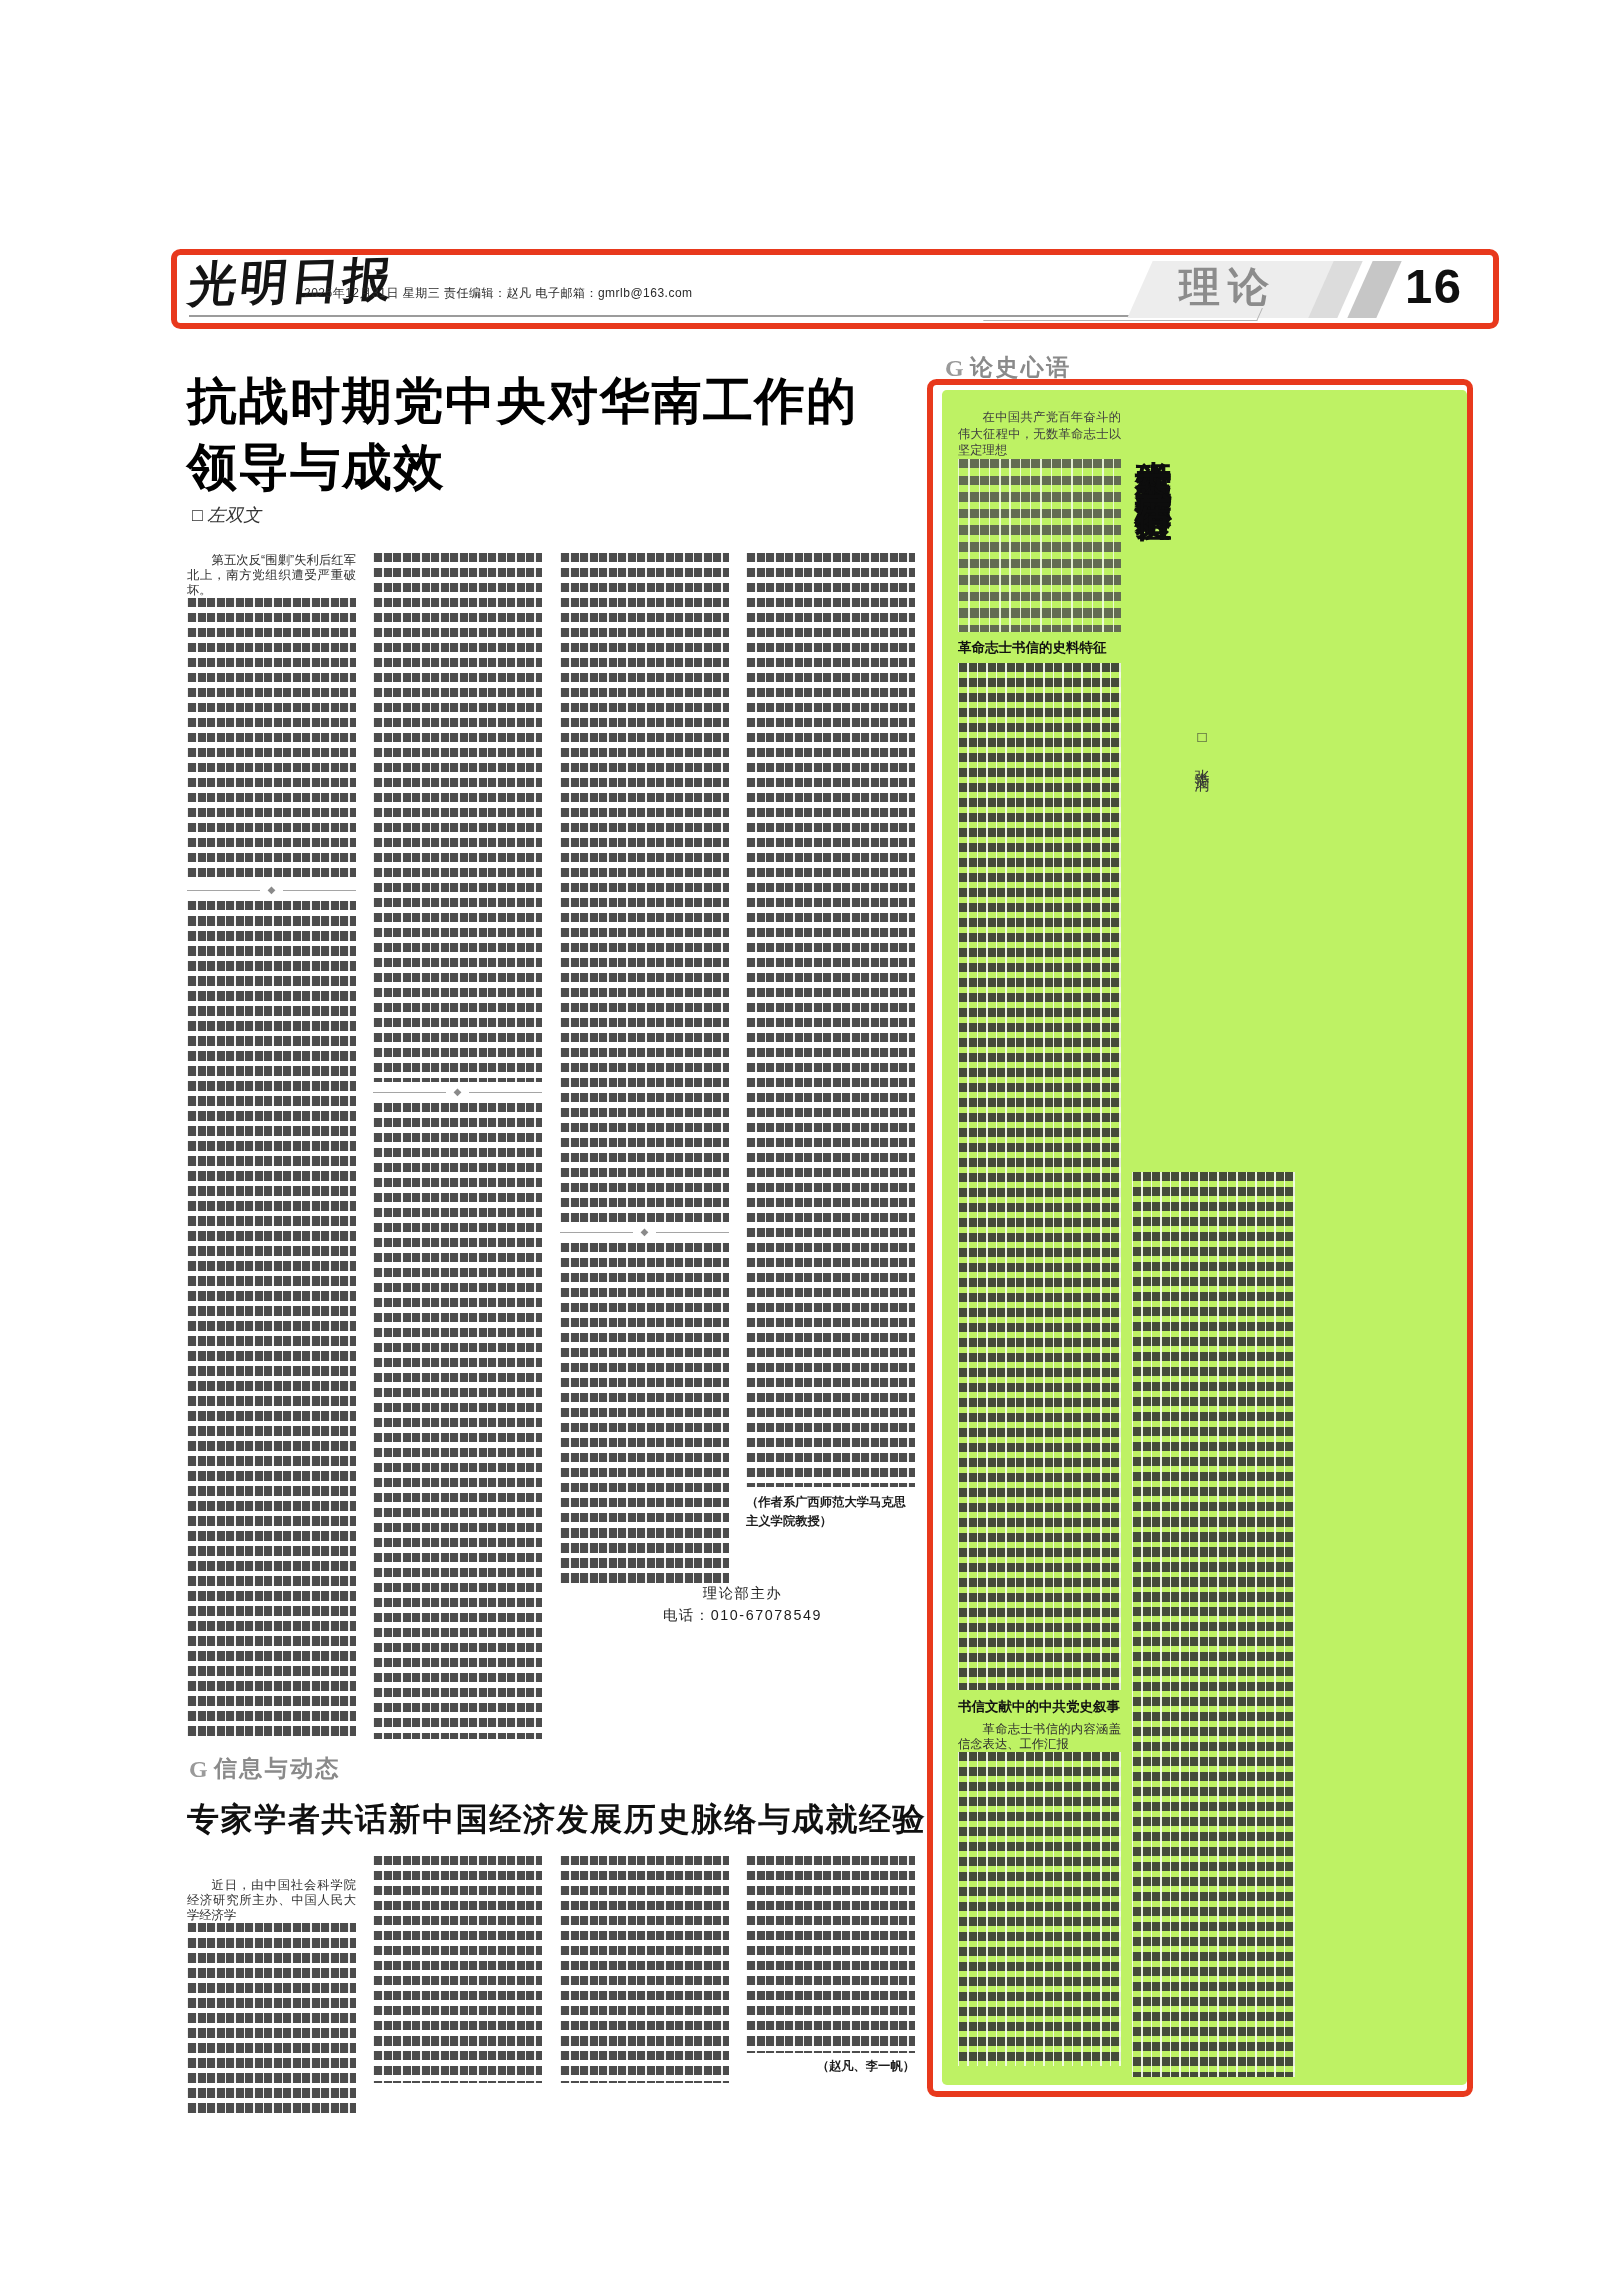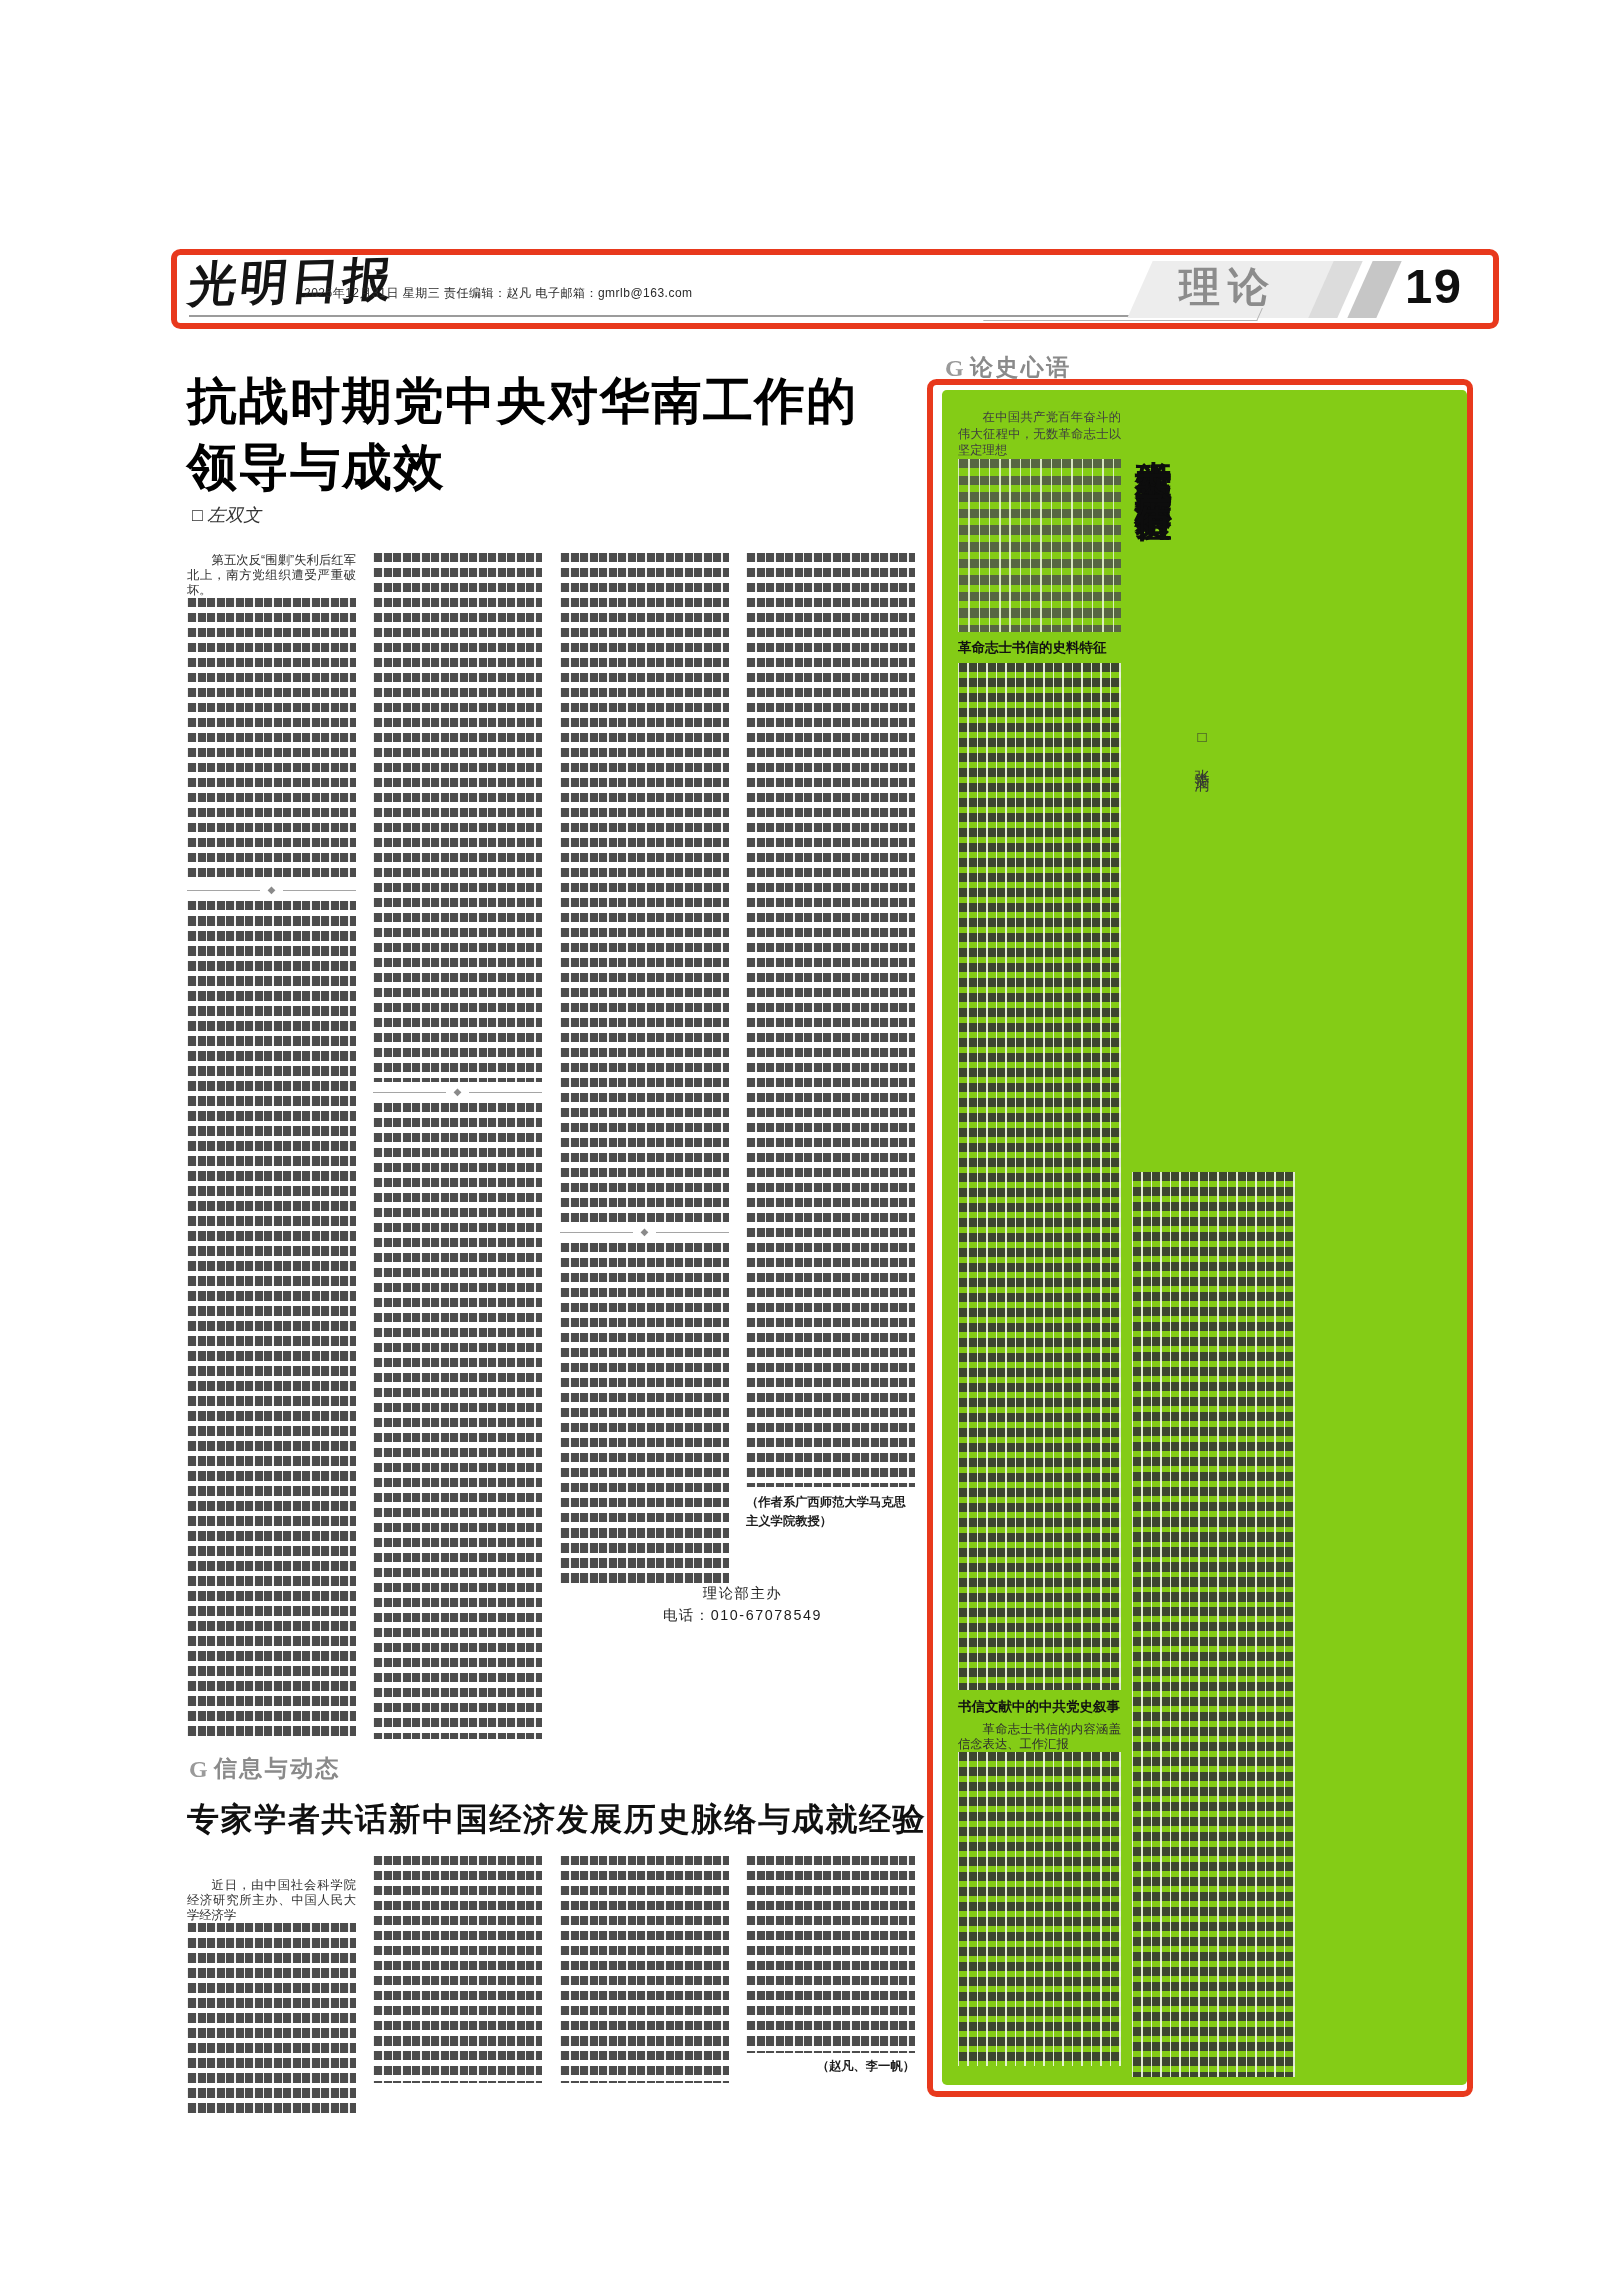--- a/index.html
+++ b/index.html
@@ -50,38 +50,38 @@
   
   .kicker{display:flex;align-items:center;gap:6.3px;}
   .g-icon{font-family:"Liberation Serif",serif;font-weight:700;font-size:24px;line-height:1;color:#9a9a9a;}
   .kicker-text{font-size:23px;font-weight:700;color:#8a8a8a;letter-spacing:2.4px;}
 
   
   .h-bottom{font-weight:900;font-size:32px;color:#101010;letter-spacing:1.6px;text-align:center;white-space:nowrap;}
   .signoff{font-weight:700;font-size:12.3px;text-align:right;color:#1d1d1d;}
 
   
-  .panel{background:#84cc16;border-radius:4.8px;}
+  .panel{background:#bef264;border-radius:4.8px;}
   .v-title{writing-mode:vertical-rl;font-weight:900;font-size:37px;line-height:1.18;letter-spacing:2.4px;color:#0d0d0d;}
   .v-byline{writing-mode:vertical-rl;font-family:"Liberation Serif",serif;font-size:15px;letter-spacing:4px;color:#333;}
   .subhead{font-weight:700;font-size:13.5px;line-height:20.6px;color:#111;}
 </style>
 </head>
 <body>
 
 <div class="abs logo" style="left:189px;top:258px;">光明日报</div>
 <div class="abs dateline" style="left:304px;top:285px;">2025年12月31日  星期三  责任编辑：赵凡  电子邮箱：gmrlb@163.com</div>
 <div class="abs mast-rule" style="left:189px;top:315px;width:969px;"></div>
 
 <div class="abs banner-par" style="left:1140px;top:261px;width:198px;height:57px;"></div>
 <div class="abs banner-stripe1" style="left:1321px;top:261px;width:28.5px;height:57px;"></div>
 <div class="abs banner-stripe2" style="left:1360px;top:261px;width:28.5px;height:57px;"></div>
 <div class="abs banner-outline" style="left:986px;top:308px;width:273px;height:12px;"></div>
 <div class="abs section-label" style="left:1179px;top:267px;">理论</div>
-<div class="abs page-num" style="left:1405px;top:262px;">19</div>
+<div class="abs page-num" style="left:1405px;top:262px;">16</div>
 
 <div class="abs h-main" style="left:187px;top:376px;">抗战时期党中央对华南工作的</div>
 <div class="abs h-main" style="left:187px;top:442px;">领导与成效</div>
 <div class="abs byline" style="left:192px;top:503px;">□ 左双文</div>
 
 <div class="col" style="left:187px;top:553px;width:169px;">
   <div class="excerpt">第五次反“围剿”失利后红军北上，南方党组织遭受严重破坏。</div>
   <div class="gk" style="height:282px;"></div>
   <div class="divider">
       <span class="dl"></span>

